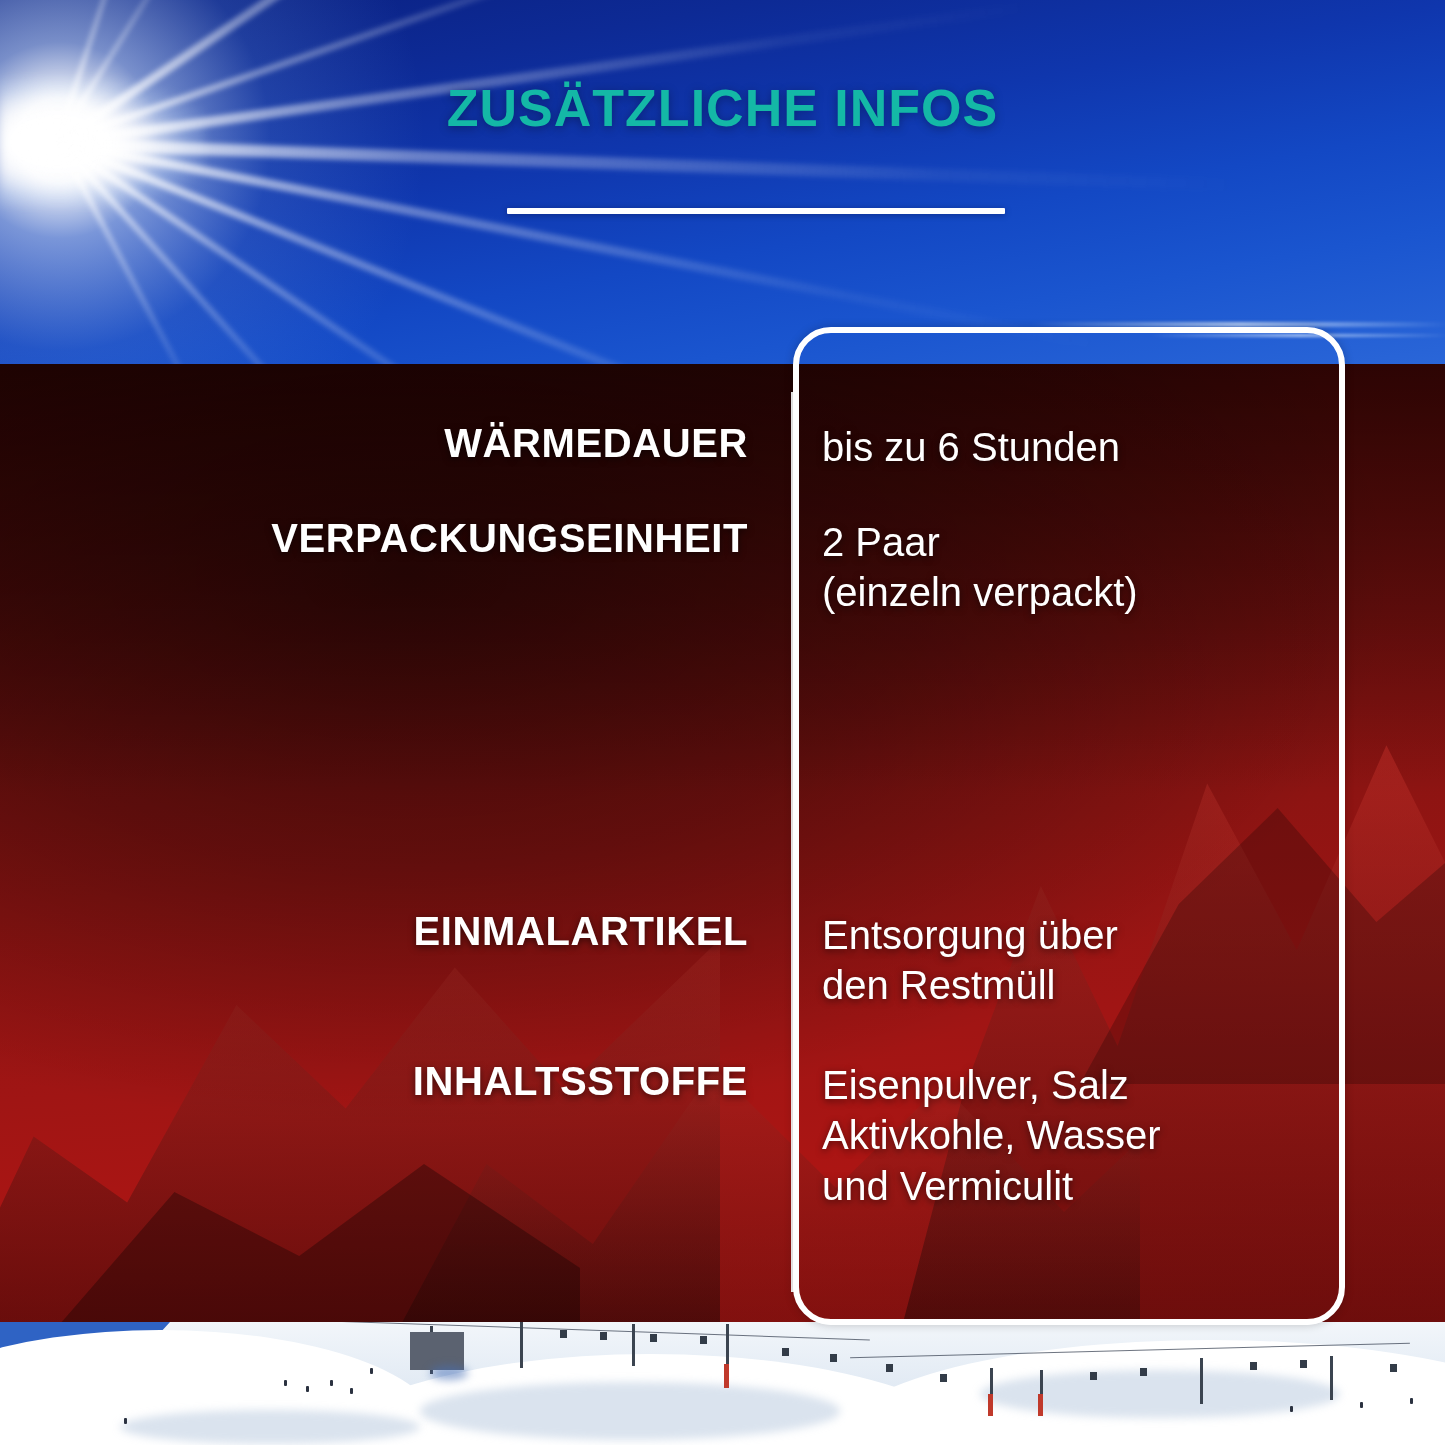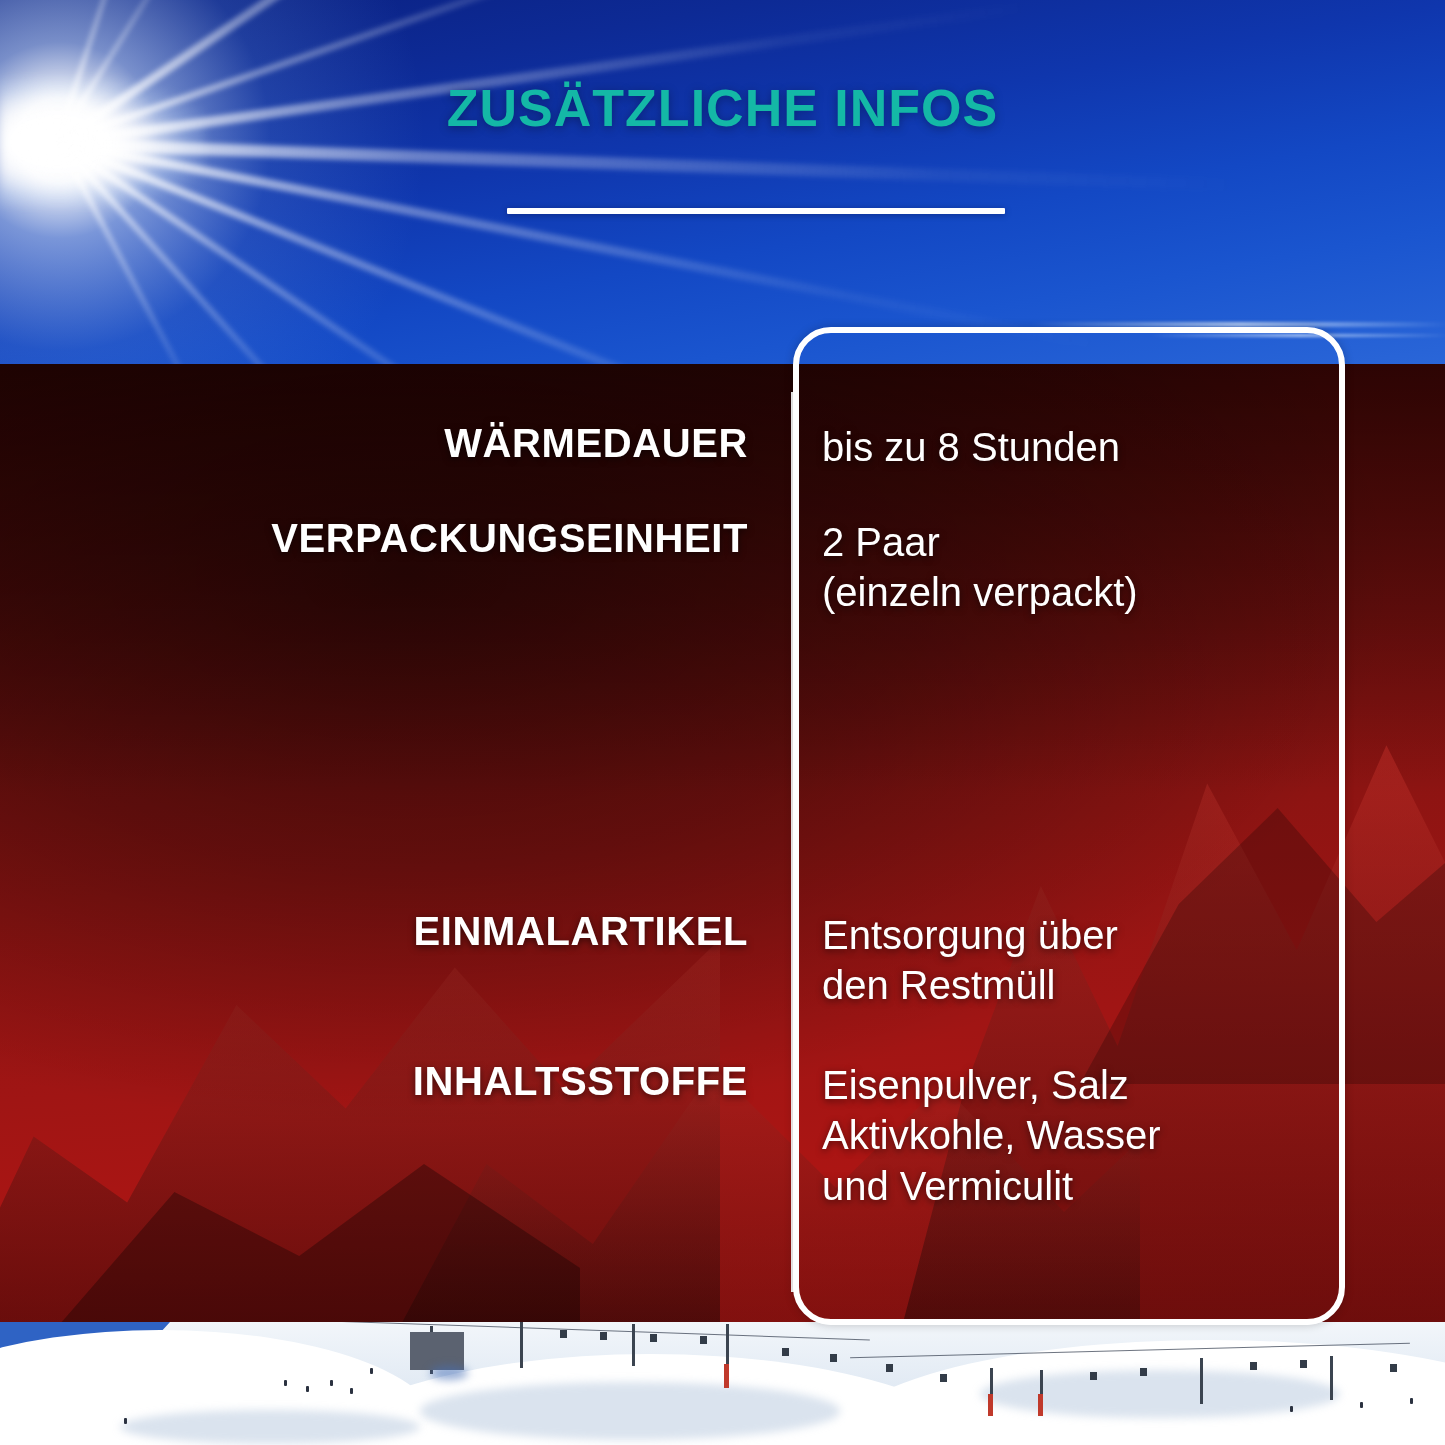--- a/index.html
+++ b/index.html
@@ -200,21 +200,21 @@
 
   <div class="title">ZUSÄTZLICHE INFOS</div>
   <div class="titleRule"></div>
 
   <div class="spec">
     <div class="divider"></div>
     <div class="roundbox"></div>
 
     <div class="row r0">
       <div class="lab">WÄRMEDAUER</div>
-      <div class="val">bis zu 8 Stunden</div>
+      <div class="val">bis zu 6 Stunden</div>
     </div>
     <div class="row r1">
       <div class="lab">VERPACKUNGSEINHEIT</div>
       <div class="val">2 Paar
 (einzeln verpackt)</div>
     </div>
     <div class="row r2">
     </div>
     <div class="row r4">
       <div class="lab">EINMALARTIKEL</div>

